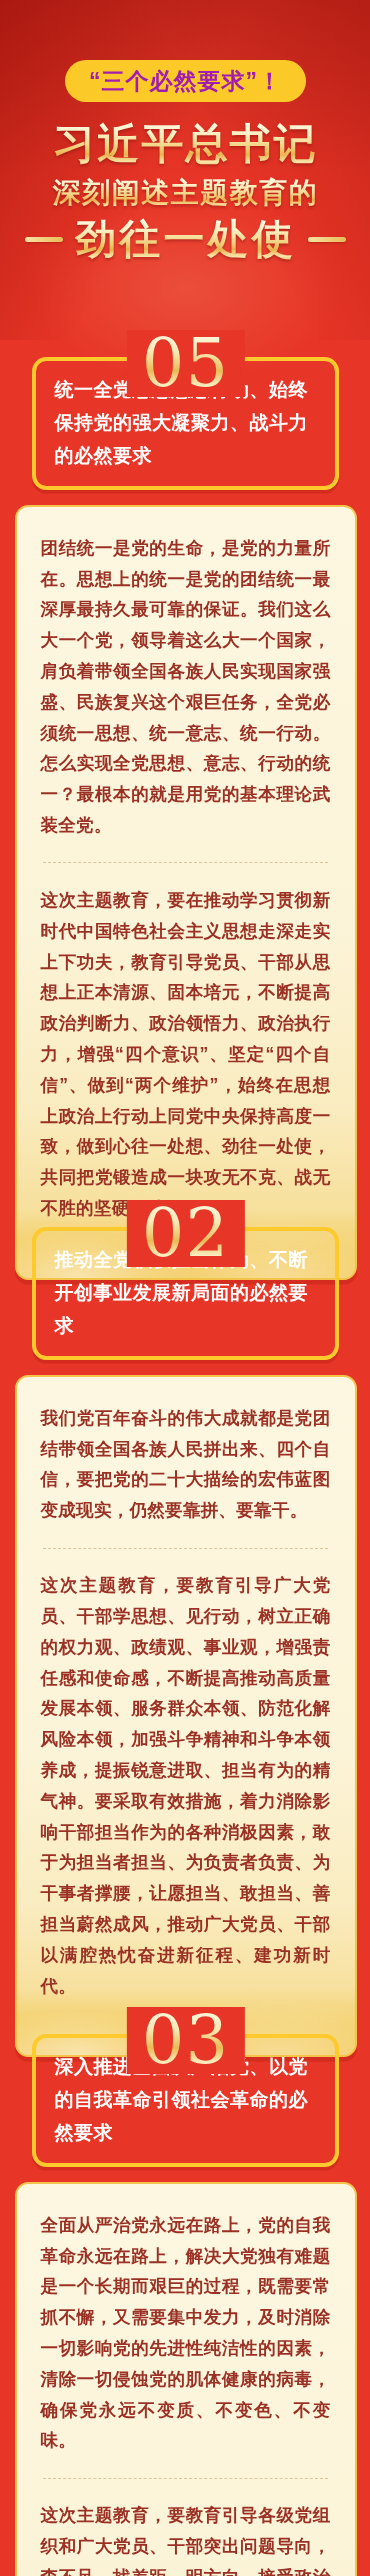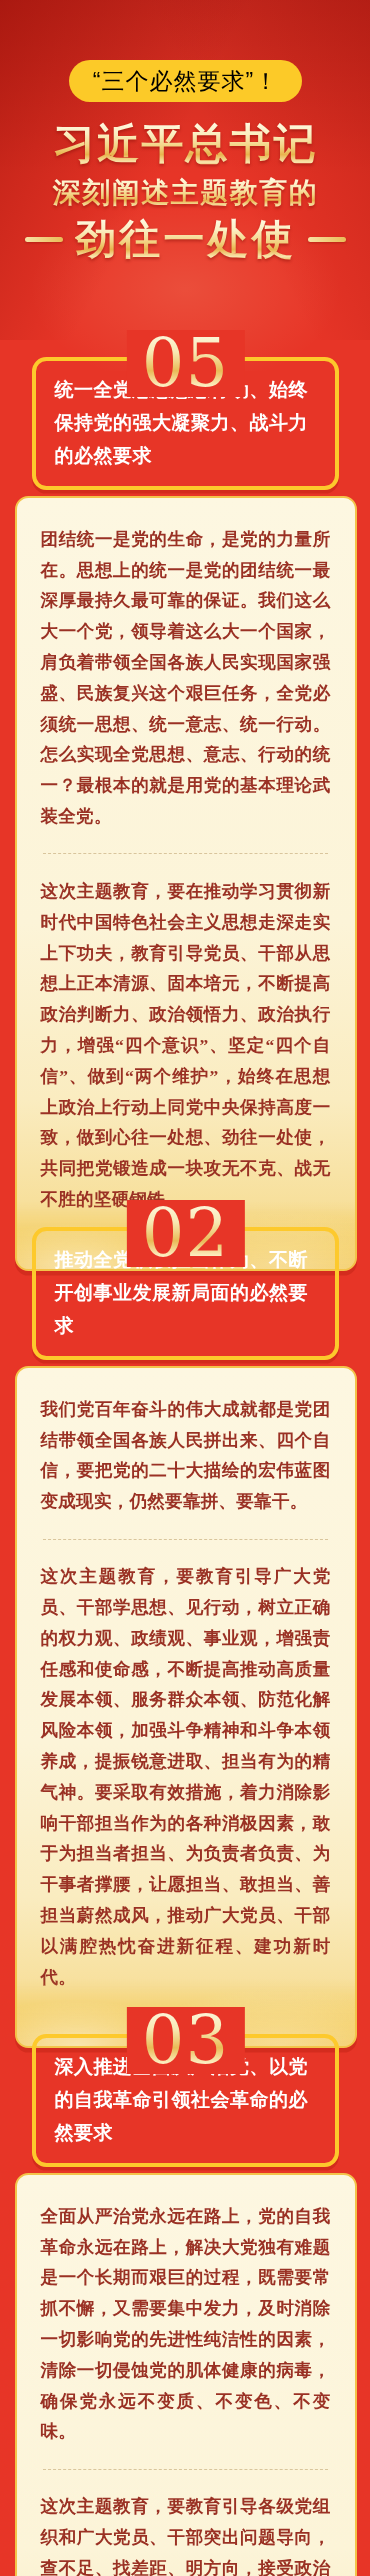--- a/index.html
+++ b/index.html
@@ -21,22 +21,22 @@
   .gold-text{
     background:linear-gradient(180deg,#fffbe8 0%,#fbeec0 30%,#f3d383 55%,#e8b44e 72%,#f9e5ad 88%,#e2a93f 100%);
     -webkit-background-clip:text;background-clip:text;
     color:transparent;
     filter:drop-shadow(0 2.1px 1.5px rgba(120,8,0,.40));
   }
   
   .hero{position:absolute;top:0;left:0;width:371px;text-align:center;}
   .badge{
     display:inline-block;margin-top:60px;
-    background:#fcca28;color:#000000;
-    font-size:23px;font-weight:400;letter-spacing:1px;
+    background:#fcca28;color:#a21caf;
+    font-size:23px;font-weight:700;letter-spacing:1px;
     padding:5.7px 24px;border-radius:24px;
   }
   .title1{margin-top:17.5px;font-size:42px;font-weight:900;letter-spacing:2.1px;line-height:1.15;}
   .title2{margin-top:8.2px;font-size:28px;font-weight:800;letter-spacing:1.5px;line-height:1.2;}
   .title3-row{margin-top:7.2px;display:flex;align-items:center;justify-content:center;}
   .title3{font-size:41px;font-weight:900;letter-spacing:3.1px;line-height:1.1;}
   .title-dash{
     display:inline-block;width:38px;height:4.6px;margin:0 12.4px;border-radius:2.6px;
     background:linear-gradient(90deg,#f8e2a4,#e9bb57);
     filter:drop-shadow(0 1.5px 1px rgba(120,8,0,.35));
@@ -56,27 +56,26 @@
   }
   .head-box{
     position:relative;margin:30px auto 0;width:307px;box-sizing:border-box;
     min-height:121px;display:flex;align-items:center;
     border:4.6px solid #fdc92c;border-radius:14.4px;
     box-shadow:0 3.6px 0 rgba(165,20,8,.30);
     padding:13.4px 18.5px;
   }
   .head-text{color:#ffffff;font-size:19px;font-weight:800;line-height:1.72;letter-spacing:0.5px;text-align:left;}
   .cream-box{
-    position:relative;margin:6px auto 0;width:342px;box-sizing:border-box;
+    position:relative;margin:15px auto 0;width:342px;box-sizing:border-box;
     border:2.1px solid #f3c34a;border-radius:13.4px;
     background:linear-gradient(180deg,#fdf7e1 0%,#fcf4d8 55%,#faecc0 78%,#f7df9a 92%,#f4d373 100%);
     box-shadow:0 4.6px 0 rgba(165,20,8,.28);
     padding:26px 24px 54px;
     overflow:hidden;
-    font-family:Liberation Serif, serif;
   }
   .cream-box::after{
     content:"";position:absolute;left:0;right:0;bottom:0;height:67px;pointer-events:none;
     background:
       radial-gradient(55% 110% at 18% 100%, rgba(255,255,255,.50), rgba(255,255,255,0) 62%),
       radial-gradient(65% 130% at 78% 100%, rgba(255,255,255,.34), rgba(255,255,255,0) 66%),
       linear-gradient(180deg, rgba(244,207,100,0) 0%, rgba(243,203,90,.75) 70%, #f2c95d 100%);
     border-radius:0 0 11.3px 11.3px;
   }
   .para{

